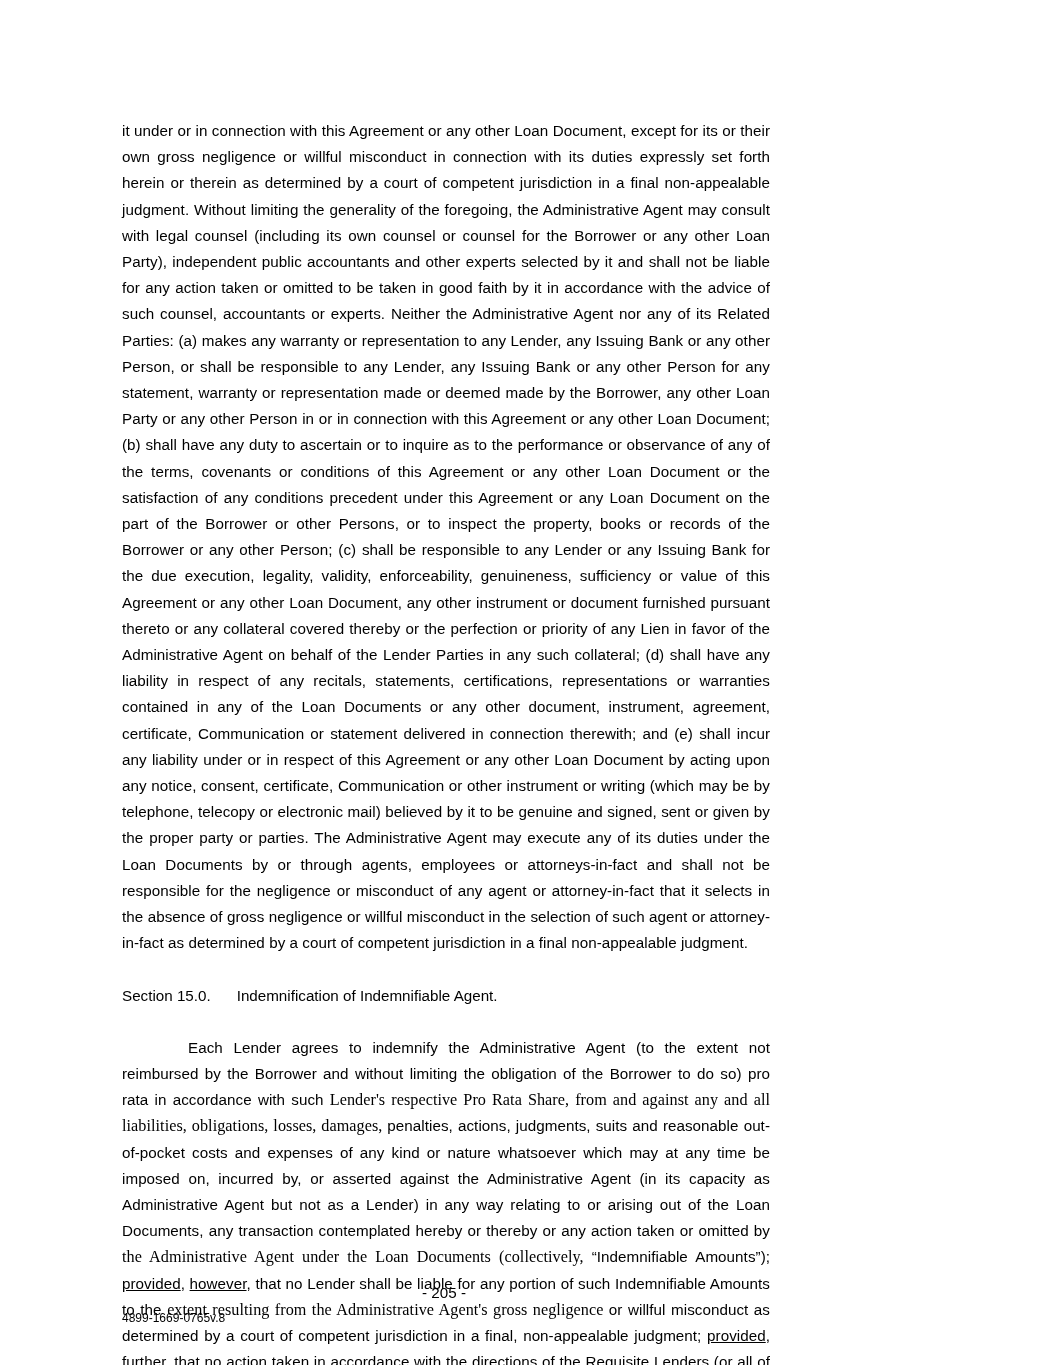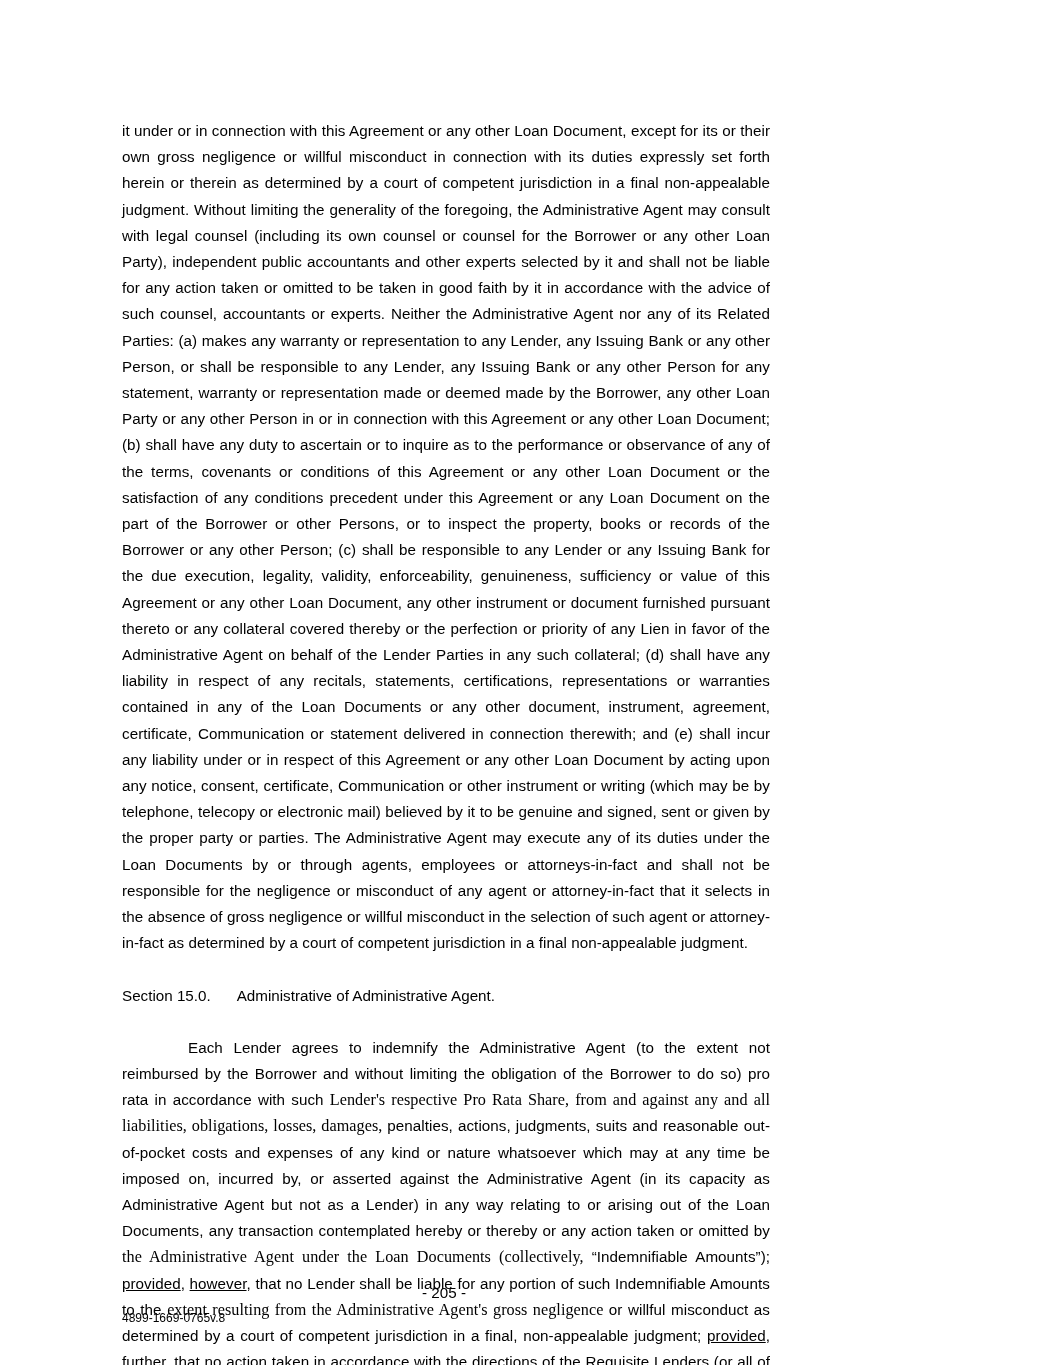--- a/index.html
+++ b/index.html
@@ -76,20 +76,20 @@
   }
 </style>
 </head>
 <body>
 
 <div class="page">
 
   <p class="body-text para">it under or in connection with this Agreement or any other Loan Document, except for its or their own gross negligence or willful misconduct in connection with its duties expressly set forth herein or therein as determined by a court of competent jurisdiction in a final non-appealable judgment.  Without limiting the generality of the foregoing, the Administrative Agent may consult with legal counsel (including its own counsel or counsel for the Borrower or any other Loan Party), independent public accountants and other experts selected by it and shall not be liable for any action taken or omitted to be taken in good faith by it in accordance with the advice of such counsel, accountants or experts.  Neither the Administrative Agent nor any of its Related Parties: (a) makes any warranty or representation to any Lender, any Issuing Bank or any other Person, or shall be responsible to any Lender, any Issuing Bank or any other Person for any statement, warranty or representation made or deemed made by the Borrower, any other Loan Party or any other Person in or in connection with this Agreement or any other Loan Document; (b) shall have any duty to ascertain or to inquire as to the performance or observance of any of the terms, covenants or conditions of this Agreement or any other Loan Document or the satisfaction of any conditions precedent under this Agreement or any Loan Document on the part of the Borrower or other Persons, or to inspect the property, books or records of the Borrower or any other Person; (c) shall be responsible to any Lender or any Issuing Bank for the due execution, legality, validity, enforceability, genuineness, sufficiency or value of this Agreement or any other Loan Document, any other instrument or document furnished pursuant thereto or any collateral covered thereby or the perfection or priority of any Lien in favor of the Administrative Agent on behalf of the Lender Parties in any such collateral; (d) shall have any liability in respect of any recitals, statements, certifications, representations or warranties contained in any of the Loan Documents or any other document, instrument, agreement, certificate, Communication or statement delivered in connection therewith; and (e) shall incur any liability under or in respect of this Agreement or any other Loan Document by acting upon any notice, consent, certificate, Communication or other instrument or writing (which may be by telephone, telecopy or electronic mail) believed by it to be genuine and signed, sent or given by the proper party or parties.  The Administrative Agent may execute any of its duties under the Loan Documents by or through agents, employees or attorneys-in-fact and shall not be responsible for the negligence or misconduct of any agent or attorney-in-fact that it selects in the absence of gross negligence or willful misconduct in the selection of such agent or attorney-in-fact as determined by a court of competent jurisdiction in a final non-appealable judgment.</p>
 
   <div class="section-head">
-    <span class="sec-num">Section 15.0.</span><span class="sec-title">Administrative of Administrative Agent.</span>
+    <span class="sec-num">Section 15.0.</span><span class="sec-title">Indemnification of Indemnifiable Agent.</span>
   </div>
 
   <p class="body-text indent-para"><span>Each Lender agrees to indemnify the Administrative Agent (to the extent not reimbursed by the Borrower and without limiting the obligation of the Borrower to do so) pro rata in accordance with such </span><span class="serif">Lender's respective Pro Rata Share, from and against any and all liabilities, obligations, losses, damages, </span><span>penalties, actions, judgments, suits and reasonable out-of-pocket costs and expenses of any kind or nature whatsoever which may at any time be imposed on, incurred by, or asserted against the Administrative Agent (in its capacity as Administrative Agent but not as a Lender) in any way relating to or arising out of the Loan Documents, any transaction contemplated hereby or thereby or any action taken or omitted by </span><span class="serif">the Administrative Agent under the Loan Documents (collectively, </span><span>“Indemnifiable Amounts”);</span> <span class="u">provided</span><span>, </span><span class="u">however</span><span>, that no Lender shall be liable for any portion of such Indemnifiable Amounts to the </span><span class="serif">extent resulting from the Administrative Agent's gross negligence </span><span>or willful misconduct as determined by a court of competent jurisdiction in a final, non-appealable judgment; </span><span class="u">provided</span><span>, </span><span class="u">further</span><span>, that no action taken in accordance with the directions of the Requisite Lenders (or all of the Lenders, if expressly required hereunder) shall be deemed to constitute gross negligence or willful misconduct for purposes of this Section.  Without limiting the generality of the foregoing, each Lender agrees to reimburse the Administrative Agent (to the extent not reimbursed by the Borrower and without limiting the obligation of the Borrower to do so) promptly upon demand for its Pro Rata Share (determined as of the time that the applicable reimbursement is sought) of any out-of-pocket expenses (including the reasonable fees and expenses of the counsel to the Administrative Agent) incurred by the Administrative Agent in connection with the preparation, negotiation, execution, administration, or enforcement (whether through</span></p>
 
   <div class="footer">- 205 -</div>
   <div class="docid">4899-1669-0765v.8</div>
 </div>
 
 </body></html>

